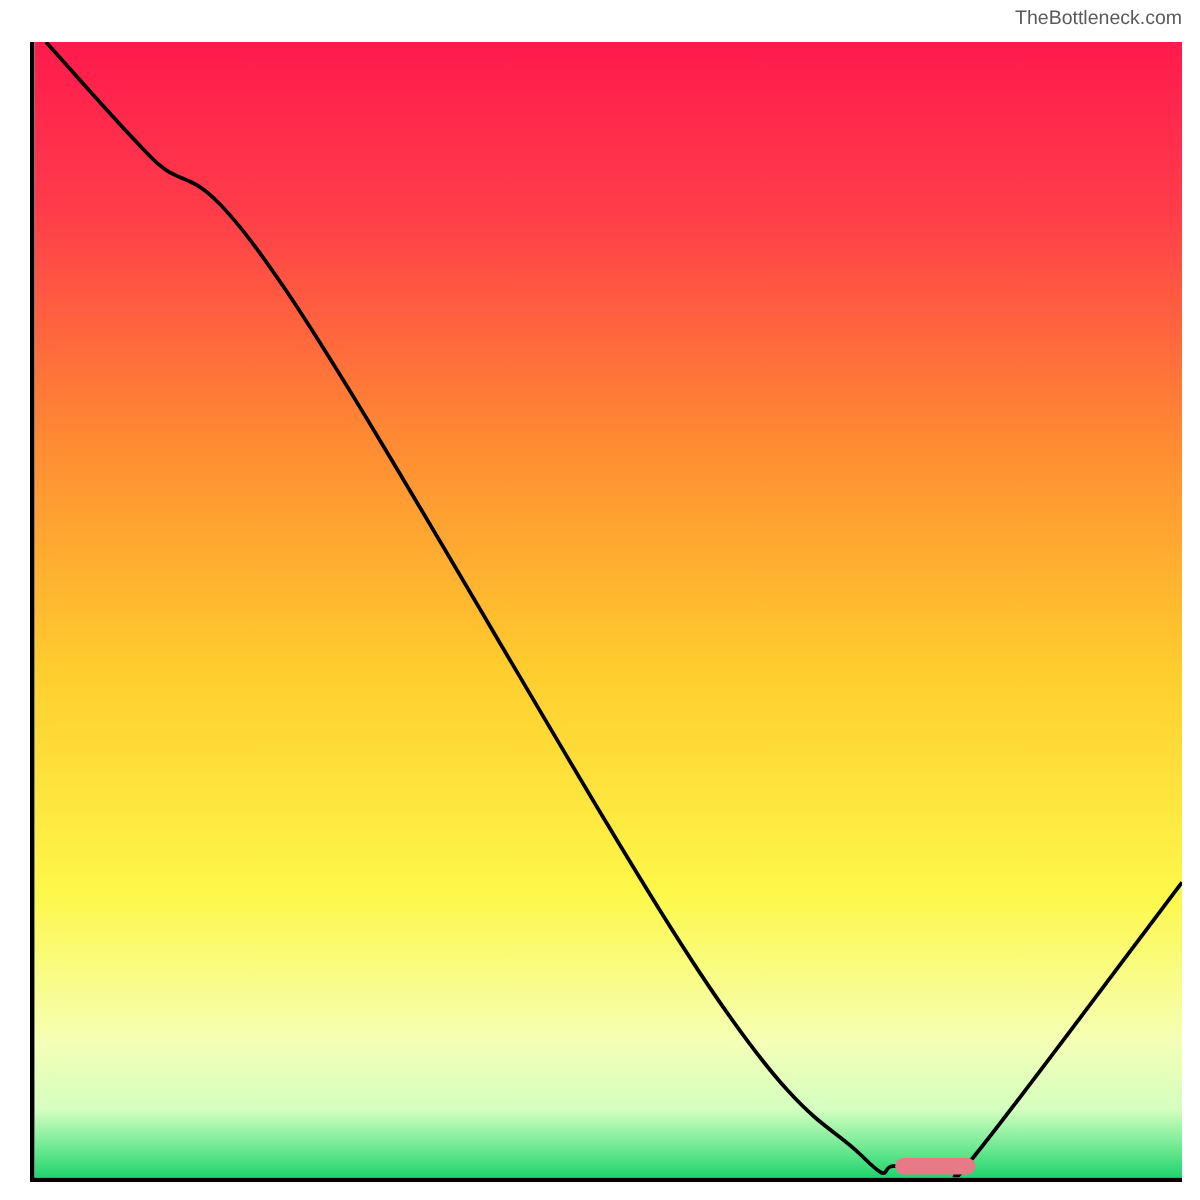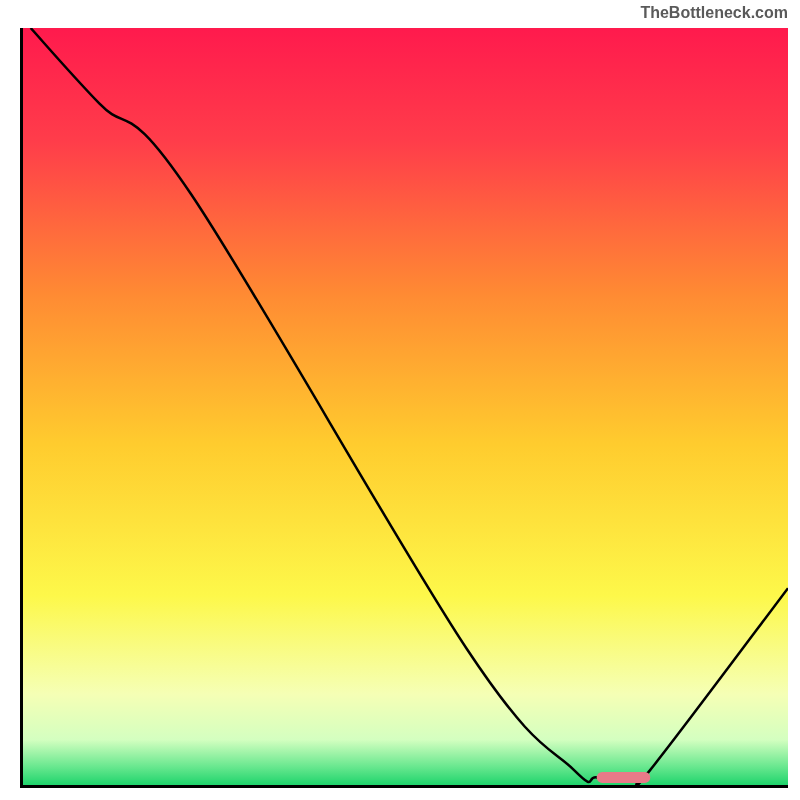--- a/index.html
+++ b/index.html
@@ -12,22 +12,22 @@
   }
   .container {
     width: 800px;
     height: 800px;
     position: relative;
   }
   .watermark {
     position: absolute;
     top: 4px;
     right: 12px;
-    font-size: 16px;
-    font-weight: bold;
+    font-size: 13px;
+    font-weight: normal;
     color: #5a5a5a;
     z-index: 10;
   }
   .plot-area {
     position: absolute;
     left: 20px;
     top: 28px;
     width: 768px;
     height: 760px;
     border-left: 3px solid #000;

